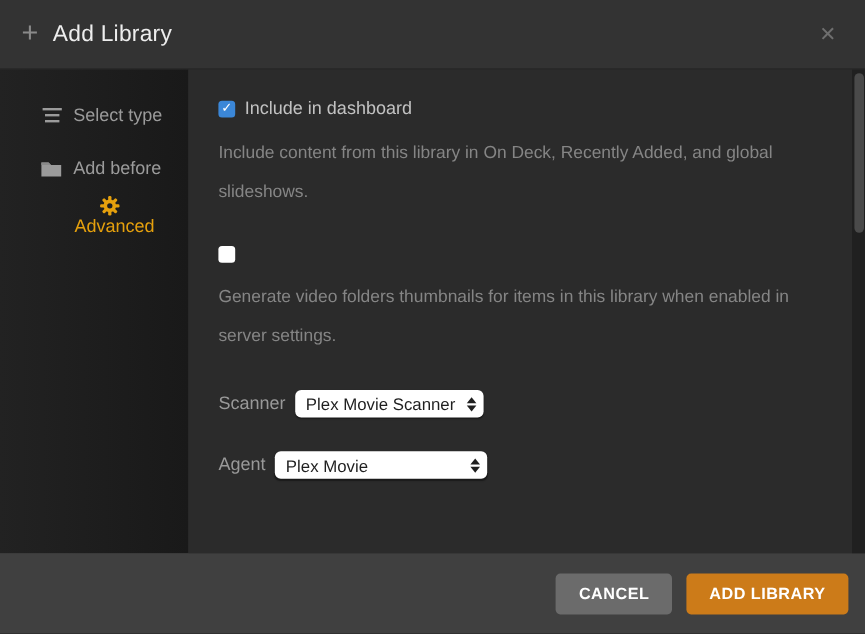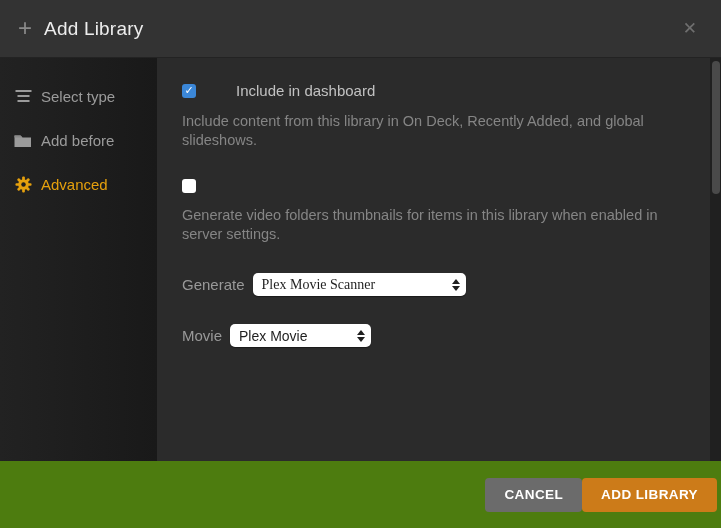--- a/index.html
+++ b/index.html
@@ -11,56 +11,56 @@
   
   .hdr { height:58px; flex:0 0 58px; background:#333333; display:flex; align-items:center;
          padding:0 18px; border-bottom:1px solid #232323; }
   .hdr .plus { color:#8a8a8a; font-size:24px; font-weight:400; line-height:1; margin-right:12px; margin-top:-2px; }
   .hdr .title { color:#ededed; font-size:19px; font-weight:500; letter-spacing:.2px; }
   .hdr .close { margin-left:auto; color:#6f6f6f; font-size:17px; font-weight:bold; cursor:pointer; padding:4px 6px; }
 
   
   .bodyrow { flex:1 1 auto; display:flex; min-height:0; }
 
-  .sidebar { width:157px; flex:0 0 157px; background:linear-gradient(90deg,#222222,#191919); padding-top:16px; }
+  .sidebar { width:157px; flex:0 0 157px; background:linear-gradient(90deg,#222222,#191919); padding-top:16px;padding-left:20px; }
   .side-item { display:flex; align-items:center; height:44px; padding:0 0 0 14px; color:#9b9b9b;
                font-size:15px; cursor:pointer; }
   .side-item .ic { width:18px; height:18px; margin-right:9px; display:flex; align-items:center; justify-content:center; }
-  .side-item.active { color:#e5a00d; }
+  .side-item.active { color:#e5a00d;flex-direction:column; }
 
   .content { flex:1 1 auto; background:#2b2b2b; position:relative; padding:24px 36px 0 25px; }
 
-  .opt-row { display:flex; align-items:center; margin-bottom:13px;gap:32px; }
+  .opt-row { display:flex; align-items:center; margin-bottom:13px; }
   .cbx { width:14px; height:14px; border-radius:3px; background:#ffffff; margin-right:8px; flex:0 0 14px;
          display:flex; align-items:center; justify-content:center; cursor:pointer; }
   .cbx.checked { background:#3b87d8; }
   .cbx.checked::after { content:"✓"; color:#fff; font-size:11px; font-weight:bold; line-height:1; }
   .opt-label { color:#c2c2c2; font-size:15px; }
 
-  .desc { color:#858585; font-size:14.5px; line-height:19px; max-width:525px; margin-bottom:29px; }
+  .desc { color:#858585; font-size:14.5px; line-height:32px; max-width:525px; margin-bottom:29px; }
 
   .sel-row { display:flex; align-items:center; margin-bottom:28px; }
   .sel-label { color:#999999; font-size:15px; margin-right:8px; }
   .select { height:23px; background:#ffffff; border-radius:5px; display:inline-flex; align-items:center;
             justify-content:space-between; padding:0 6px 0 9px; cursor:pointer;
             box-shadow:0 1px 1px rgba(0,0,0,.4); }
   .select .val { color:#1f1f1f; font-size:14px; white-space:nowrap; }
-  .w-scanner { width:213px;font-family:Liberation Serif, serif; }
-  .w-agent   { width:141px; }
+  .w-scanner { width:157px; }
+  .w-agent   { width:177px; }
   .updown { display:flex; flex-direction:column; align-items:center; gap:2px; margin-left:10px; }
   .updown .tri-up   { width:0; height:0; border-left:4px solid transparent; border-right:4px solid transparent; border-bottom:5px solid #1f1f1f; }
   .updown .tri-down { width:0; height:0; border-left:4px solid transparent; border-right:4px solid transparent; border-top:5px solid #1f1f1f; }
 
   
   .scroll-track { position:absolute; top:0; right:0; width:11px; height:100%; background:#202020; }
   .scroll-thumb { position:absolute; top:3px; left:1.5px; width:8px; height:133px; background:#4a4a4a; border-radius:4px; cursor:pointer; }
 
   
-  .ftr { height:67px; flex:0 0 67px; background:#4d7c0f; display:flex; align-items:center;
-         justify-content:flex-end; padding-right:4px; }
+  .ftr { height:67px; flex:0 0 67px; background:#404040; display:flex; align-items:center;
+         justify-content:flex-end; padding-right:14px; gap:12px; }
   .btn { border:none; border-radius:4px; height:34px; padding:0 19px; font-family:inherit;
          font-size:13.5px; font-weight:bold; letter-spacing:.4px; color:#ffffff; cursor:pointer; }
   .btn-cancel { background:#6b6b6b; }
   .btn-add    { background:#cc7b19; }
 
   svg { display:block; }
 </style>
 </head>
 <body>
 
@@ -123,32 +123,32 @@
       </div>
       <div class="desc">Include content from this library in On Deck, Recently Added, and global slideshows.</div>
 
       <div class="opt-row">
         <span class="cbx"></span>
       </div>
 
       <div class="desc">Generate video folders thumbnails for items in this library when enabled in server settings.</div>
 
       <div class="sel-row">
-        <span class="sel-label">Generate</span>
+        <span class="sel-label">Scanner</span>
         <span class="select w-scanner">
           <span class="val">Plex Movie Scanner</span>
           <span class="updown">
             <span class="tri-up"></span>
               <span class="tri-down"></span>
           </span>
         </span>
       </div>
 
       <div class="sel-row">
-        <span class="sel-label">Movie</span>
+        <span class="sel-label">Agent</span>
         <span class="select w-agent">
           <span class="val">Plex Movie</span>
           <span class="updown">
             <span class="tri-up"></span>
               <span class="tri-down"></span>
           </span>
         </span>
       </div>
 
       <div class="scroll-track">

